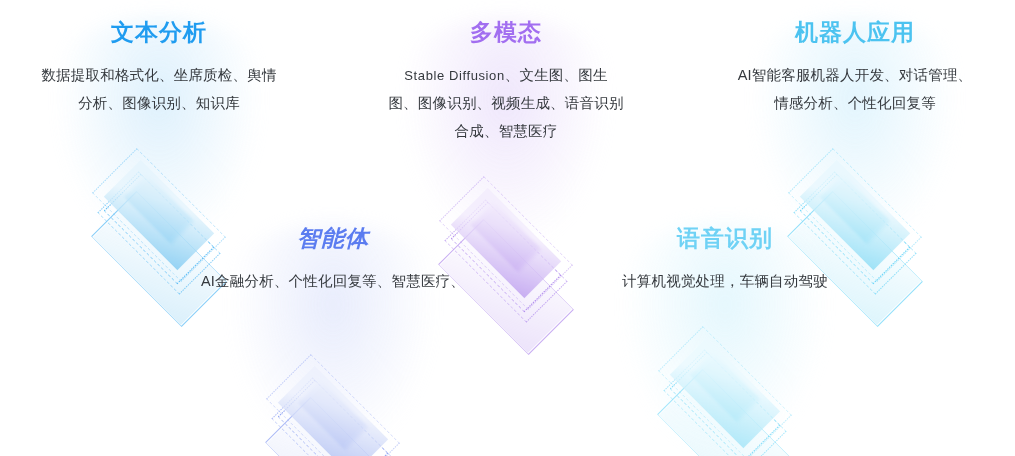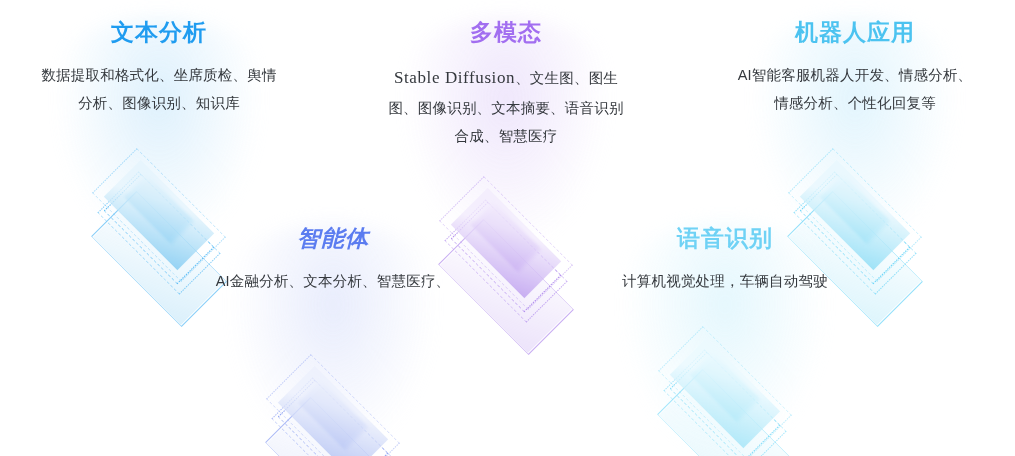--- a/index.html
+++ b/index.html
@@ -61,22 +61,22 @@
   .feature-desc {
     margin: 14px auto 0;
     font-size: 14.5px;
     line-height: 1.95;
     color: #34383d;
     text-align: center;
     letter-spacing: .2px;
   }
   .feature-desc.centered { text-align: center; }
   .feature-desc .mono {
-    font-family: Liberation Serif, serif;
-    font-size: 17px;
+    font-family: Liberation Sans, sans-serif;
+    font-size: 13px;
     letter-spacing: .6px;
   }
 
   
   .platform {
     position: absolute;
     left: 50%;
     transform: translateX(-50%);
     width: 300px;
     height: 170px;
@@ -114,59 +114,59 @@
           <div class="dia" style="width: 104px; height: 104px; margin-left: -52px; margin-top: -52px; transform: translateY(2px) rotate(45deg) scale(1, 0.5); border: none; background: linear-gradient(135deg, rgb(230, 245, 253) 0%, rgb(230, 245, 253) 35%, rgb(124, 201, 242) 100%); opacity: 0.78; filter: blur(0.5px);"></div>
           <div class="dia" style="width: 66px; height: 66px; margin-left: -33px; margin-top: -33px; transform: translateY(-4px) rotate(45deg) scale(1, 0.5); border: none; background: linear-gradient(135deg, rgb(230, 245, 253) 0%, rgb(124, 201, 242) 120%); opacity: 0.55; filter: blur(2px);"></div>
         </div>
       </div>
       <div class="feature" style="left: 341px; top: 18px;">
         <div class="glow" style="background: radial-gradient(at 50% 35%, rgb(236, 226, 251) 0%, rgba(255, 255, 255, 0) 72%);"></div>
         <div class="text-block">
           <div class="feature-title" style="color: rgb(162, 110, 240);">多模态</div>
           <div class="feature-desc" style="color: rgb(52, 56, 61); width: 270px;">
             <div><span class="mono">Stable Diffusion</span>、文生图、图生</div>
-            <div>图、图像识别、文本摘要、语音识别</div>
+            <div>图、图像识别、视频生成、语音识别</div>
             <div>合成、智慧医疗</div>
           </div>
         </div>
         <div class="platform" style="top: 138px;">
           <div class="dia" style="width: 124px; height: 124px; margin-left: -62px; margin-top: -62px; transform: translateY(46px) rotate(45deg) scale(1, 0.5); border: none; background: linear-gradient(135deg, rgba(255, 255, 255, 0) 10%, rgb(187, 155, 239) 115%); opacity: 0.32; filter: blur(0.6px);"></div>
           <div class="dia" style="width: 128px; height: 128px; margin-left: -64px; margin-top: -64px; transform: translateY(46px) rotate(45deg) scale(1, 0.5); border: 1.2px solid rgb(154, 106, 232); background: transparent; opacity: 0.55;"></div>
           <div class="dia" style="width: 116px; height: 116px; margin-left: -58px; margin-top: -58px; transform: translateY(20px) rotate(45deg) scale(1, 0.5); border: 1.5px dashed rgb(154, 106, 232); background: transparent; opacity: 0.55;"></div>
           <div class="dia" style="width: 104px; height: 104px; margin-left: -52px; margin-top: -52px; transform: translateY(16px) rotate(45deg) scale(1, 0.5); border: 1.5px dashed rgb(154, 106, 232); background: transparent; opacity: 0.75;"></div>
           <div class="dia" style="width: 126px; height: 126px; margin-left: -63px; margin-top: -63px; transform: translateY(2px) rotate(45deg) scale(1, 0.5); border: 1.5px dashed rgb(154, 106, 232); background: transparent; opacity: 0.38;"></div>
           <div class="dia" style="width: 104px; height: 104px; margin-left: -52px; margin-top: -52px; transform: translateY(2px) rotate(45deg) scale(1, 0.5); border: none; background: linear-gradient(135deg, rgb(243, 236, 253) 0%, rgb(243, 236, 253) 35%, rgb(187, 155, 239) 100%); opacity: 0.78; filter: blur(0.5px);"></div>
           <div class="dia" style="width: 66px; height: 66px; margin-left: -33px; margin-top: -33px; transform: translateY(-4px) rotate(45deg) scale(1, 0.5); border: none; background: linear-gradient(135deg, rgb(243, 236, 253) 0%, rgb(187, 155, 239) 120%); opacity: 0.55; filter: blur(2px);"></div>
         </div>
       </div>
       <div class="feature" style="left: 690px; top: 18px;">
         <div class="glow" style="background: radial-gradient(at 50% 35%, rgb(221, 243, 253) 0%, rgba(255, 255, 255, 0) 72%);"></div>
         <div class="text-block">
           <div class="feature-title" style="color: rgb(76, 195, 240);">机器人应用</div>
           <div class="feature-desc" style="color: rgb(52, 56, 61); width: 270px;">
-            <div>AI智能客服机器人开发、情感分析、</div>
+            <div>AI智能客服机器人开发、对话管理、</div>
             <div>情感分析、个性化回复等</div>
           </div>
         </div>
         <div class="platform" style="top: 110px;">
           <div class="dia" style="width: 124px; height: 124px; margin-left: -62px; margin-top: -62px; transform: translateY(46px) rotate(45deg) scale(1, 0.5); border: none; background: linear-gradient(135deg, rgba(255, 255, 255, 0) 10%, rgb(136, 220, 246) 115%); opacity: 0.32; filter: blur(0.6px);"></div>
           <div class="dia" style="width: 128px; height: 128px; margin-left: -64px; margin-top: -64px; transform: translateY(46px) rotate(45deg) scale(1, 0.5); border: 1.2px solid rgb(61, 200, 245); background: transparent; opacity: 0.55;"></div>
           <div class="dia" style="width: 116px; height: 116px; margin-left: -58px; margin-top: -58px; transform: translateY(20px) rotate(45deg) scale(1, 0.5); border: 1.5px dashed rgb(61, 200, 245); background: transparent; opacity: 0.55;"></div>
           <div class="dia" style="width: 104px; height: 104px; margin-left: -52px; margin-top: -52px; transform: translateY(16px) rotate(45deg) scale(1, 0.5); border: 1.5px dashed rgb(61, 200, 245); background: transparent; opacity: 0.75;"></div>
           <div class="dia" style="width: 126px; height: 126px; margin-left: -63px; margin-top: -63px; transform: translateY(2px) rotate(45deg) scale(1, 0.5); border: 1.5px dashed rgb(61, 200, 245); background: transparent; opacity: 0.38;"></div>
           <div class="dia" style="width: 104px; height: 104px; margin-left: -52px; margin-top: -52px; transform: translateY(2px) rotate(45deg) scale(1, 0.5); border: none; background: linear-gradient(135deg, rgb(233, 248, 254) 0%, rgb(233, 248, 254) 35%, rgb(136, 220, 246) 100%); opacity: 0.78; filter: blur(0.5px);"></div>
           <div class="dia" style="width: 66px; height: 66px; margin-left: -33px; margin-top: -33px; transform: translateY(-4px) rotate(45deg) scale(1, 0.5); border: none; background: linear-gradient(135deg, rgb(233, 248, 254) 0%, rgb(136, 220, 246) 120%); opacity: 0.55; filter: blur(2px);"></div>
         </div>
       </div>
       <div class="feature" style="left: 168px; top: 224px;">
         <div class="glow" style="background: radial-gradient(at 50% 35%, rgb(228, 233, 252) 0%, rgba(255, 255, 255, 0) 72%);"></div>
         <div class="text-block">
           <div class="feature-title" style="color: rgb(91, 124, 240); font-style: italic;">智能体</div>
           <div class="feature-desc" style="color: rgb(52, 56, 61); width: 270px;">
-            <div>AI金融分析、文本分析、智慧医疗、</div>
+            <div>AI金融分析、个性化回复等、智慧医疗、</div>
           </div>
         </div>
         <div class="platform" style="top: 110px;">
           <div class="dia" style="width: 124px; height: 124px; margin-left: -62px; margin-top: -62px; transform: translateY(46px) rotate(45deg) scale(1, 0.5); border: none; background: linear-gradient(135deg, rgba(255, 255, 255, 0) 10%, rgb(168, 185, 242) 115%); opacity: 0.32; filter: blur(0.6px);"></div>
           <div class="dia" style="width: 128px; height: 128px; margin-left: -64px; margin-top: -64px; transform: translateY(46px) rotate(45deg) scale(1, 0.5); border: 1.2px solid rgb(109, 134, 238); background: transparent; opacity: 0.55;"></div>
           <div class="dia" style="width: 116px; height: 116px; margin-left: -58px; margin-top: -58px; transform: translateY(20px) rotate(45deg) scale(1, 0.5); border: 1.5px dashed rgb(109, 134, 238); background: transparent; opacity: 0.55;"></div>
           <div class="dia" style="width: 104px; height: 104px; margin-left: -52px; margin-top: -52px; transform: translateY(16px) rotate(45deg) scale(1, 0.5); border: 1.5px dashed rgb(109, 134, 238); background: transparent; opacity: 0.75;"></div>
           <div class="dia" style="width: 126px; height: 126px; margin-left: -63px; margin-top: -63px; transform: translateY(2px) rotate(45deg) scale(1, 0.5); border: 1.5px dashed rgb(109, 134, 238); background: transparent; opacity: 0.38;"></div>
           <div class="dia" style="width: 104px; height: 104px; margin-left: -52px; margin-top: -52px; transform: translateY(2px) rotate(45deg) scale(1, 0.5); border: none; background: linear-gradient(135deg, rgb(237, 241, 253) 0%, rgb(237, 241, 253) 35%, rgb(168, 185, 242) 100%); opacity: 0.78; filter: blur(0.5px);"></div>
           <div class="dia" style="width: 66px; height: 66px; margin-left: -33px; margin-top: -33px; transform: translateY(-4px) rotate(45deg) scale(1, 0.5); border: none; background: linear-gradient(135deg, rgb(237, 241, 253) 0%, rgb(168, 185, 242) 120%); opacity: 0.55; filter: blur(2px);"></div>

